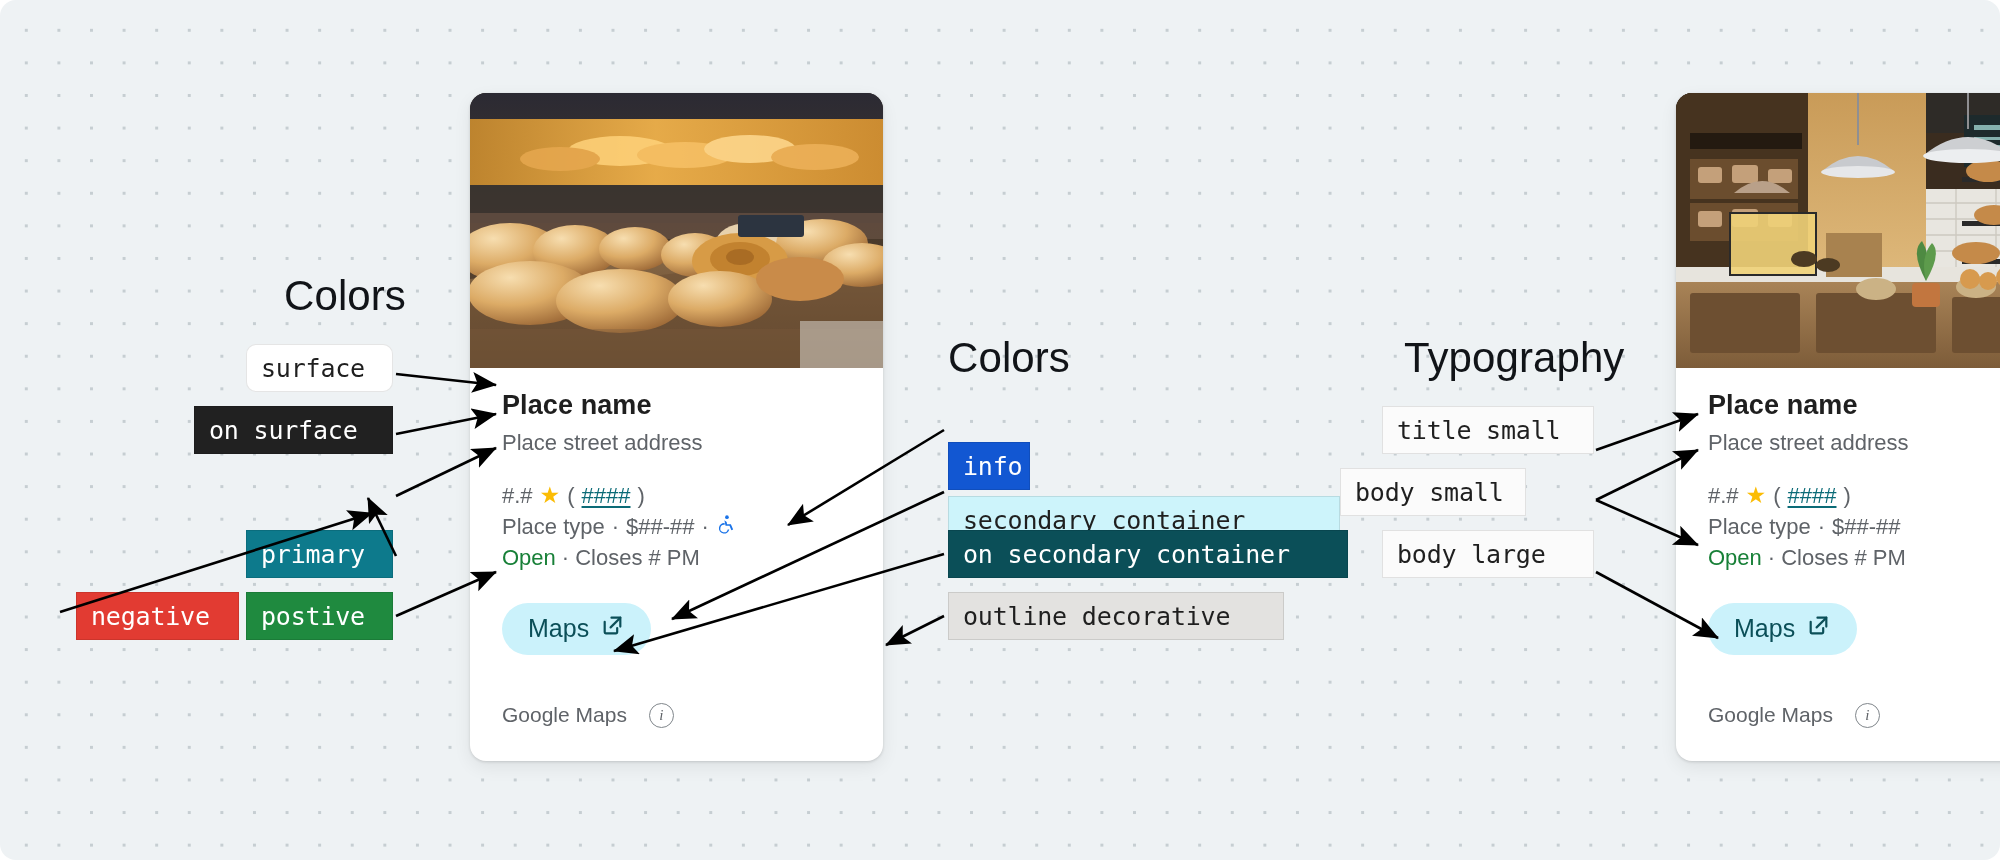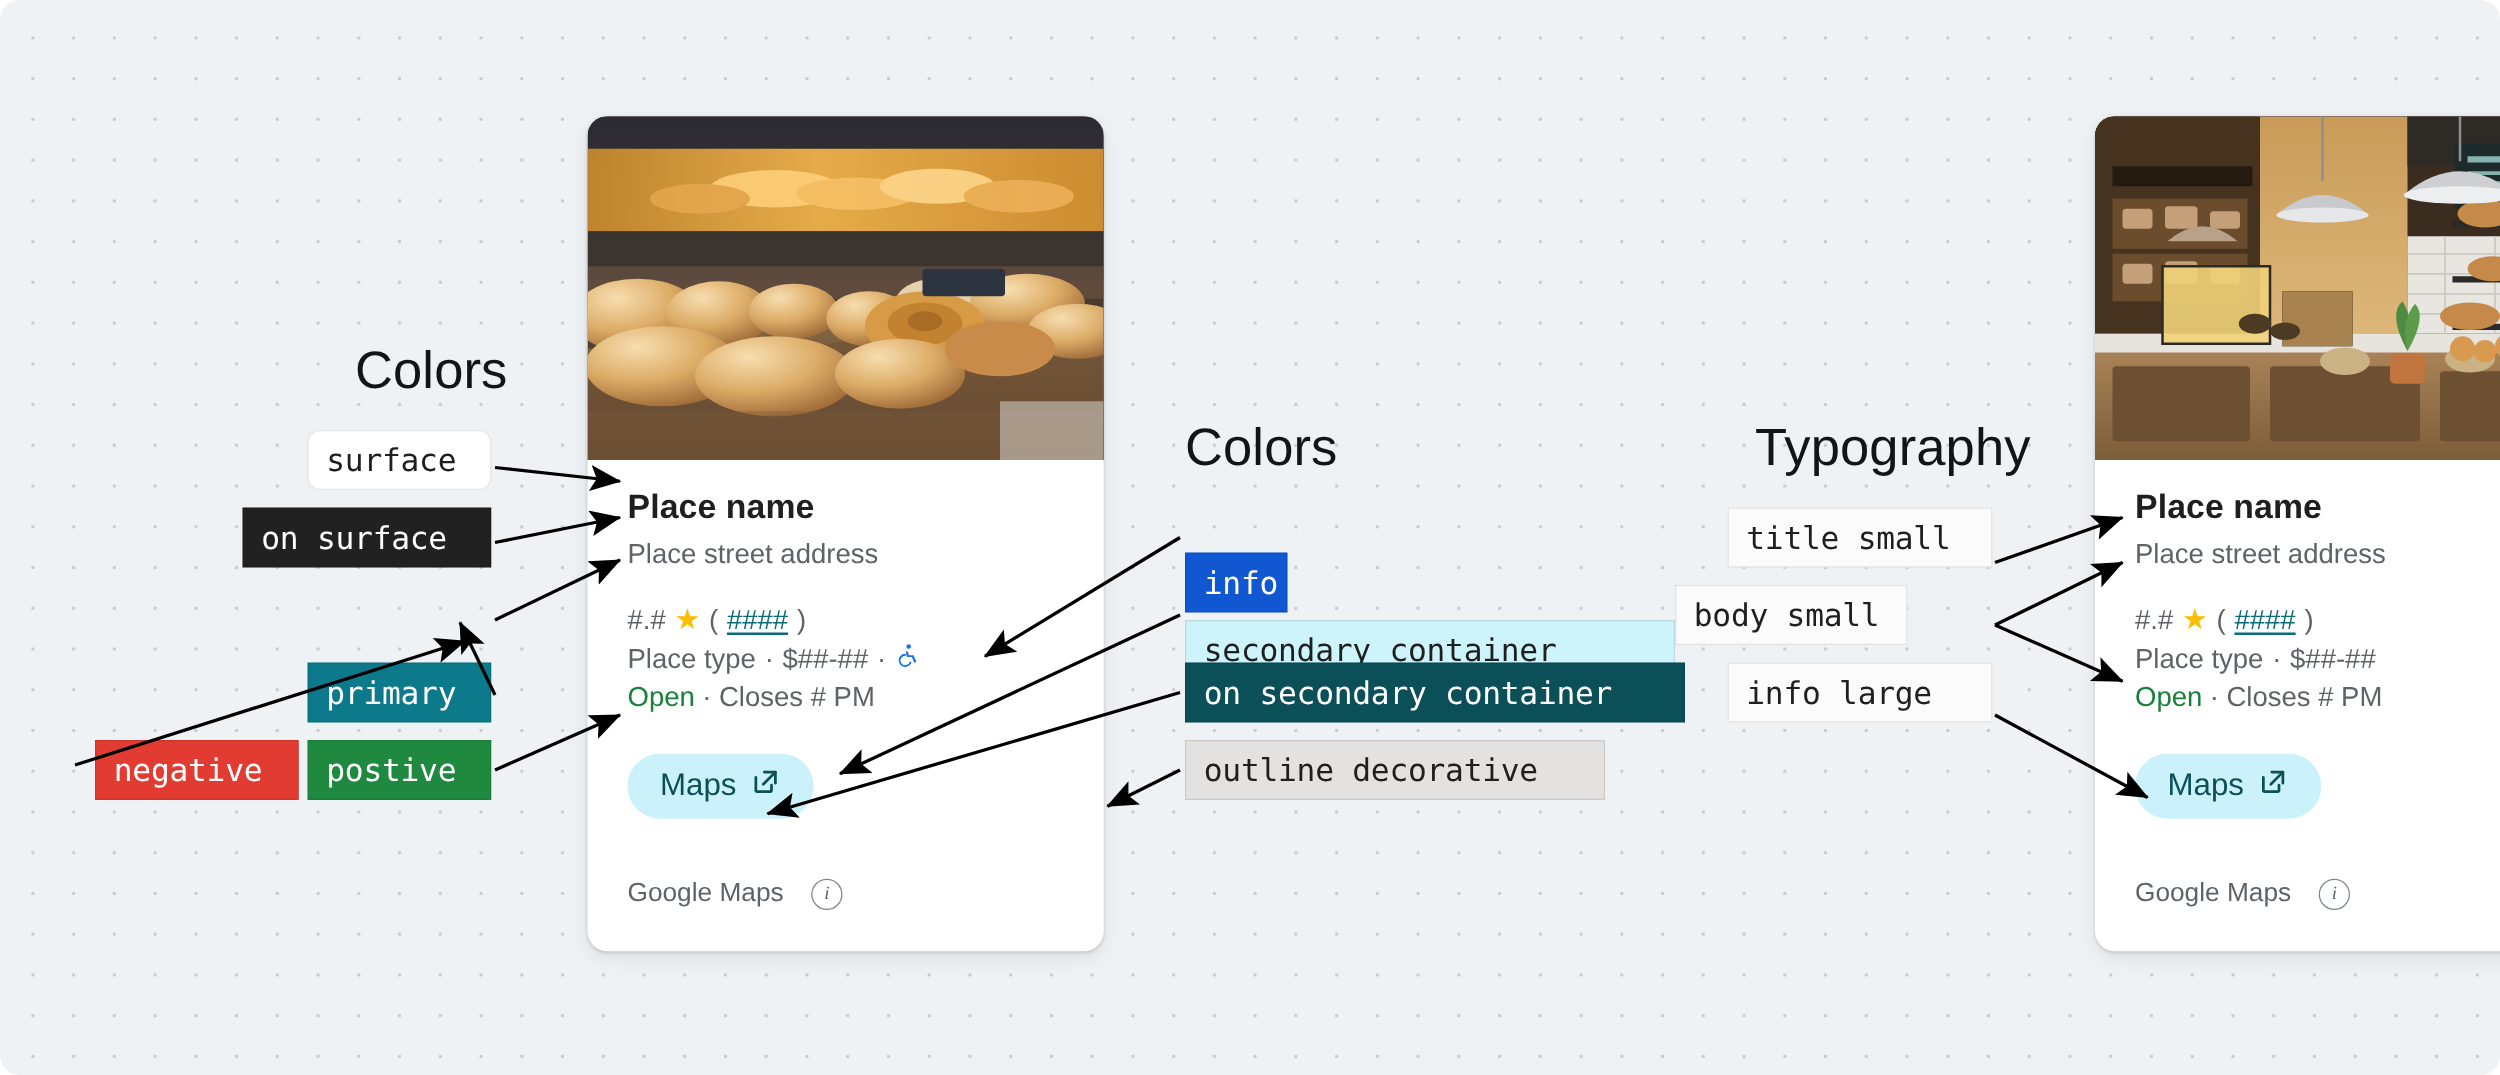--- a/index.html
+++ b/index.html
@@ -158,21 +158,21 @@
 
   <div class="chip" style="left:1382px;top:406px;width:212px;background:#fbfbfb;color:#1f1f1f;">
     <span>title small</span>
   </div>
 
   <div class="chip" style="left:1340px;top:468px;width:186px;background:#fbfbfb;color:#1f1f1f;">
     <span>body small</span>
   </div>
 
   <div class="chip" style="left:1382px;top:530px;width:212px;background:#fbfbfb;color:#1f1f1f;">
-    <span>info large</span>
+    <span>body large</span>
   </div>
 
   <div class="card" style="left:470px;top:93px;width:413px;height:668px;">
 
     <div class="card-photo" style="height:275px;">
       <svg width="413" height="275" viewBox="0 0 413 275" preserveAspectRatio="none">
         <defs>
           <linearGradient id="bgTop" x1="0" y1="0" x2="0" y2="1">
             <stop offset="0%" stop-color="#2b2a33"></stop>
             <stop offset="55%" stop-color="#4a3a2b"></stop>

